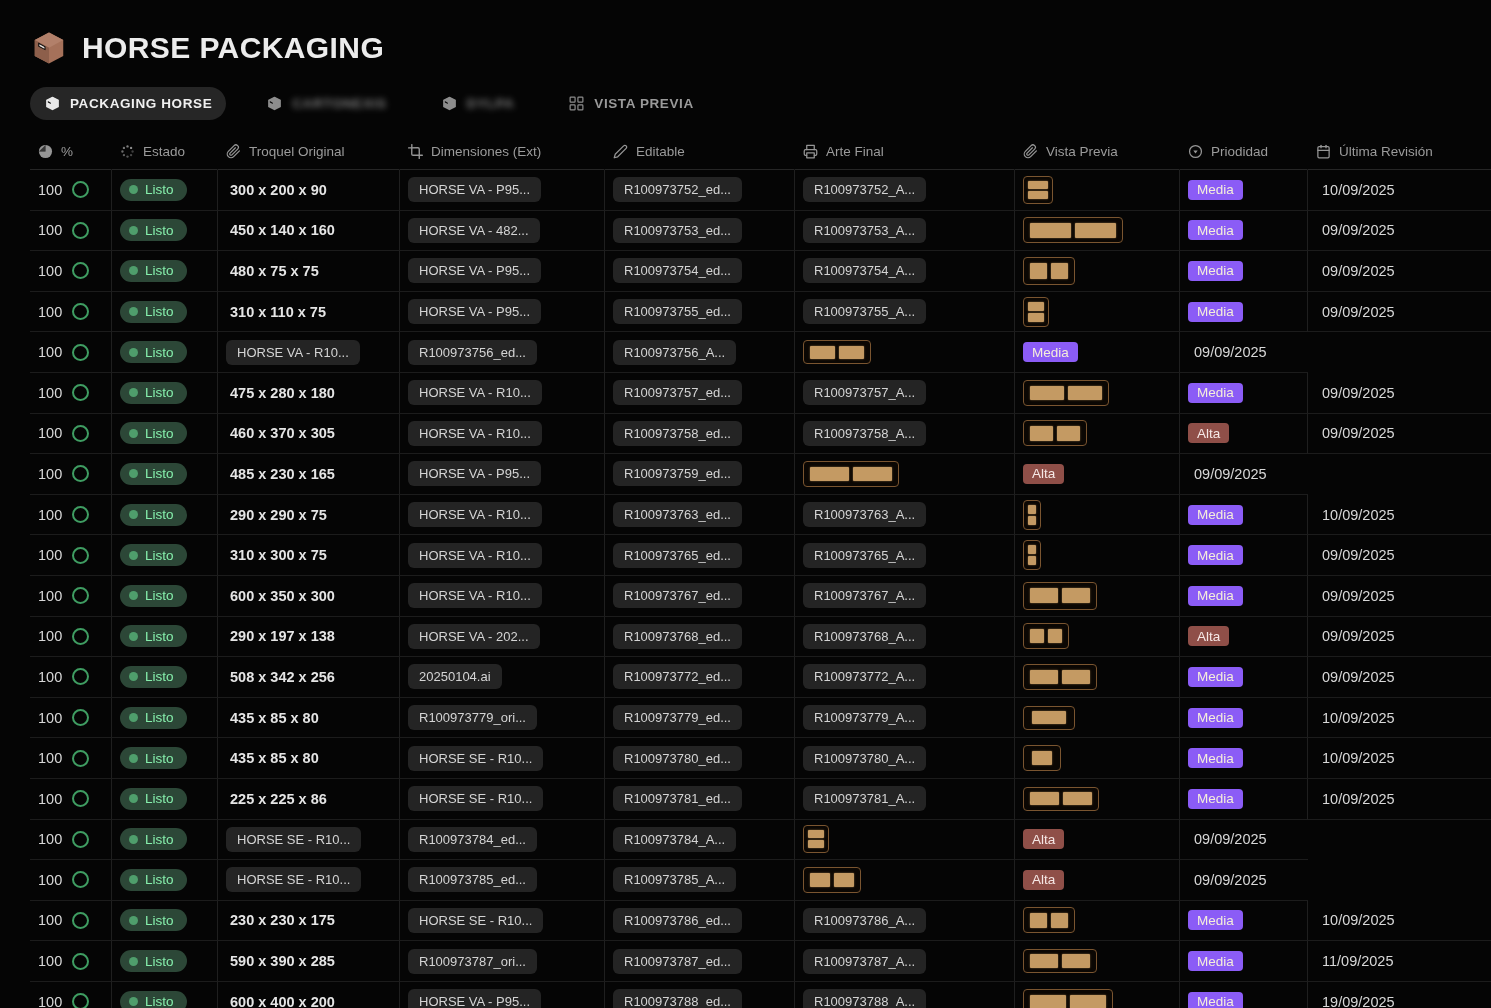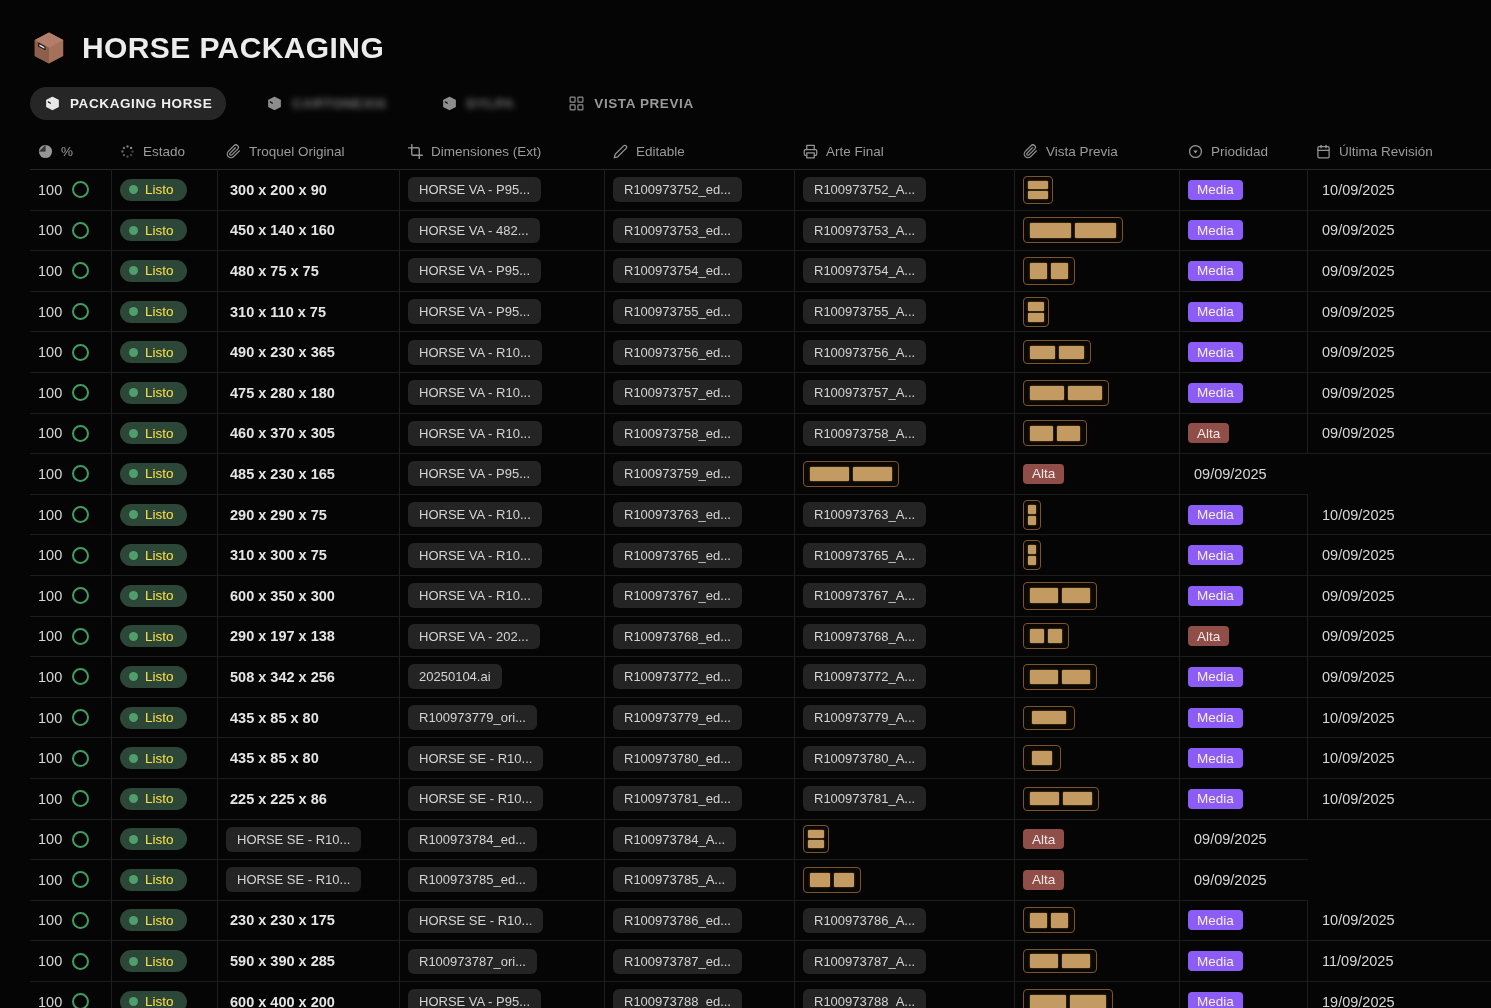--- a/index.html
+++ b/index.html
@@ -29,21 +29,21 @@
   .cell { height:40.6px; display:flex; align-items:center; padding-left:8px;
     border-bottom:1px solid #1c1c1c; overflow:hidden; }
   .cell:not(:last-child){ border-right:1px solid #1f1f1f; }
 
   .pct-num { color:#d8d8d8; font-size:14.5px; margin-right:10px; }
   .ring { width:17px; height:17px; border-radius:50%; border:2.6px solid #3f9d62; }
 
   .pill-listo { display:inline-flex; align-items:center; gap:7px; background:#2c4737;
     border-radius:999px; padding:3.5px 13px 3.5px 9px; }
   .pill-dot { width:9px; height:9px; border-radius:50%; background:#4f9e6c; }
-  .pill-txt { color:#fde047; font-size:13.5px; }
+  .pill-txt { color:#86efac; font-size:13.5px; }
 
   .dim { color:#e5e5e5; font-size:14.5px; font-weight:700; padding-left:4px; }
 
   .chip { background:#242424; border-radius:6px; padding:5px 11px; color:#d4d4d4;
     font-size:13px; white-space:nowrap; cursor:pointer; }
 
   .thumb { position:relative; border:1px solid #7a5530; border-radius:4px;
     background:#0b0703; display:flex; align-items:center; justify-content:space-evenly;
     padding:2px; cursor:pointer; }
   .thumb.stacked { flex-direction:column; justify-content:space-evenly; }
@@ -358,23 +358,20 @@
        <span class="pct-num">100</span>
        <span class="ring"></span>
      </div>
      <div class="cell">
        <span class="pill-listo">
          <span class="pill-dot"></span>
          <span class="pill-txt">Listo</span>
        </span>
      </div>
      <div class="cell">
-       <span class="dim">490 x 230 x 365</span>
-     </div>
-     <div class="cell">
        <span class="chip">HORSE VA - R10...</span>
      </div>
      <div class="cell">
        <span class="chip">R100973756_ed...</span>
      </div>
      <div class="cell">
        <span class="chip">R100973756_A...</span>
      </div>
      <div class="cell">
        <span class="thumb " style="width:68px;height:24px">

